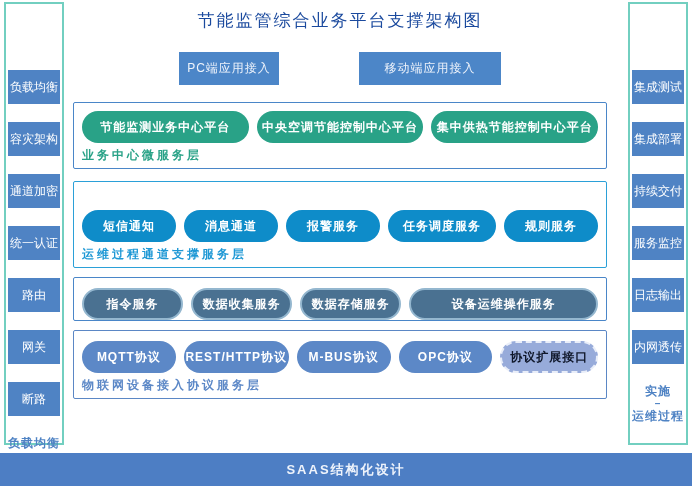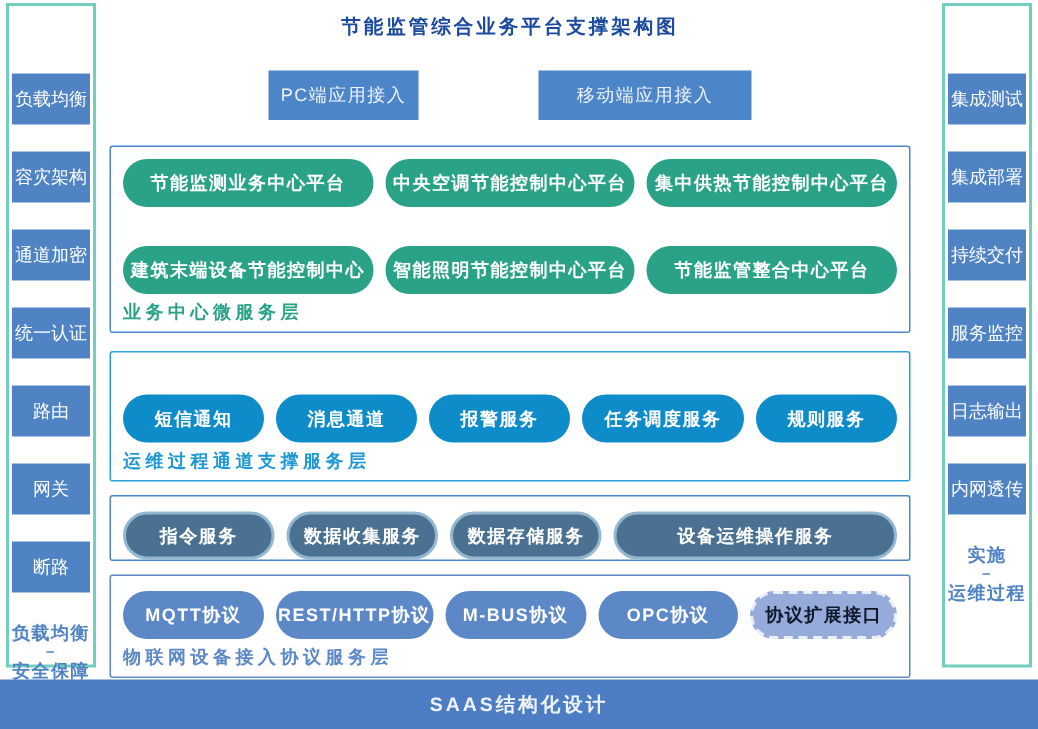--- a/index.html
+++ b/index.html
@@ -17,21 +17,21 @@
   .rail {
     position: absolute;
     top: 2px;
     width: 60px;
     height: 443px;
     border: 2px solid #72cfc0;
     background: #ffffff;
     display: flex;
     flex-direction: column;
     align-items: center;
-    padding-top: 45px;
+    padding-top: 66px;
     gap: 18px;
   }
   .rail.left  { left: 4px; }
   .rail.right { right: 4px; }
   .side-box {
     width: 52px;
     height: 34px;
     background: #4f83c4;
     color: #ffffff;
     font-size: 12px;
@@ -56,22 +56,22 @@
   .middle {
     position: absolute;
     left: 73px;
     right: 85px;
     top: 0;
   }
   .diagram-title {
     margin-top: 9px;
     text-align: center;
     color: #1b4a9e;
-    font-size: 13px;
-    font-weight: bold;
+    font-size: 17px;
+    font-weight: normal;
     letter-spacing: 2px;
   }
   .access-row {
     margin-top: 20px;
     display: flex;
     justify-content: center;
     gap: 80px;
   }
   .access-btn {
     height: 33px;
@@ -83,21 +83,21 @@
     justify-content: center;
     letter-spacing: 1px;
   }
   .access-btn.pc     { width: 100px; }
   .access-btn.mobile { width: 142px; }
 
   .layer {
     background: #ffffff;
     padding: 8px 8px 0 8px;
   }
-  .layer-rows { display: flex; flex-direction: column; gap: 26px; }
+  .layer-rows { display: flex; flex-direction: column; gap: 0; }
   .layer-row  { display: flex; gap: 8px; }
   .layer-label {
     font-size: 12px;
     font-weight: bold;
     letter-spacing: 3px;
     height: 25px;
     line-height: 25px;
   }
   .pill {
     height: 32px;
@@ -197,25 +197,20 @@
       <div class="access-btn mobile">移动端应用接入</div>
     </div>
 
     <div class="layer layer1">
       <div class="layer-rows">
         <div class="layer-row">
           <div class="pill">节能监测业务中心平台</div>
           <div class="pill">中央空调节能控制中心平台</div>
           <div class="pill">集中供热节能控制中心平台</div>
         </div>
-        <div class="layer-row">
-          <div class="pill">建筑末端设备节能控制中心</div>
-          <div class="pill">智能照明节能控制中心平台</div>
-          <div class="pill">节能监管整合中心平台</div>
-        </div>
       </div>
       <div class="layer-label">业务中心微服务层</div>
     </div>
 
     <div class="layer layer2">
       <div class="layer-row">
         <div class="pill">短信通知</div>
         <div class="pill">消息通道</div>
         <div class="pill">报警服务</div>
         <div class="pill wide">任务调度服务</div>

